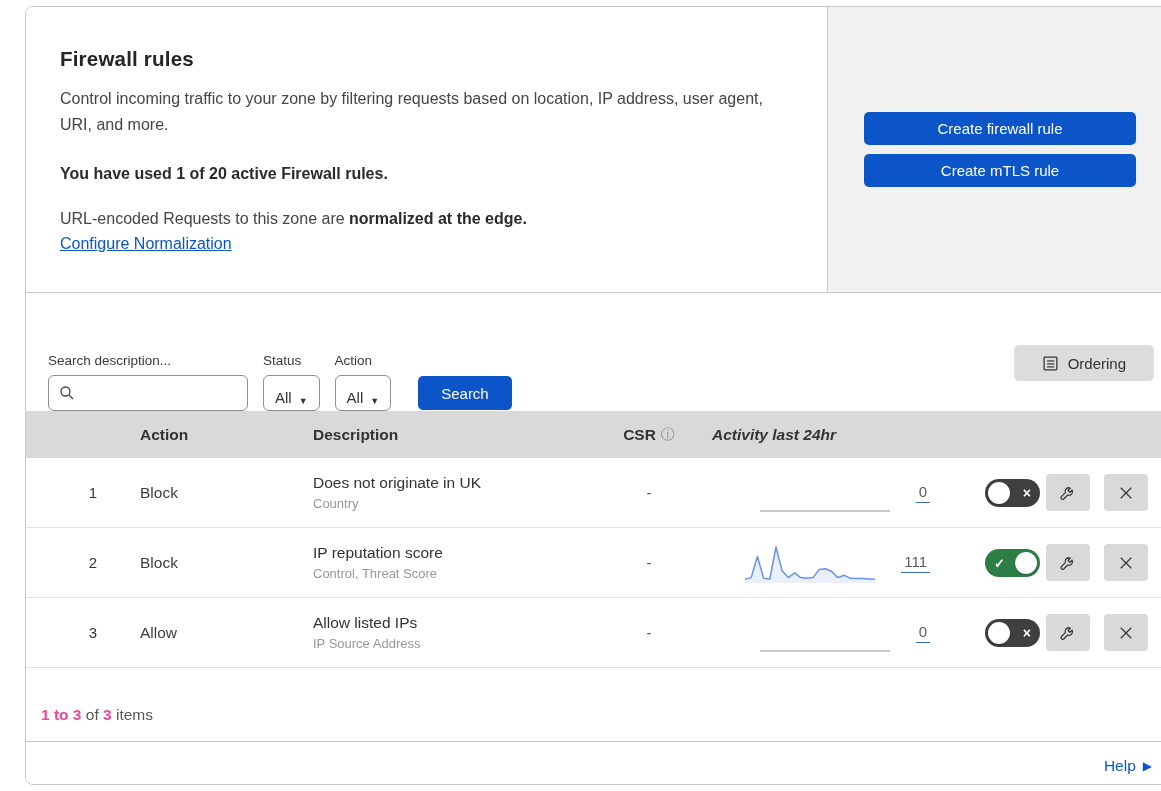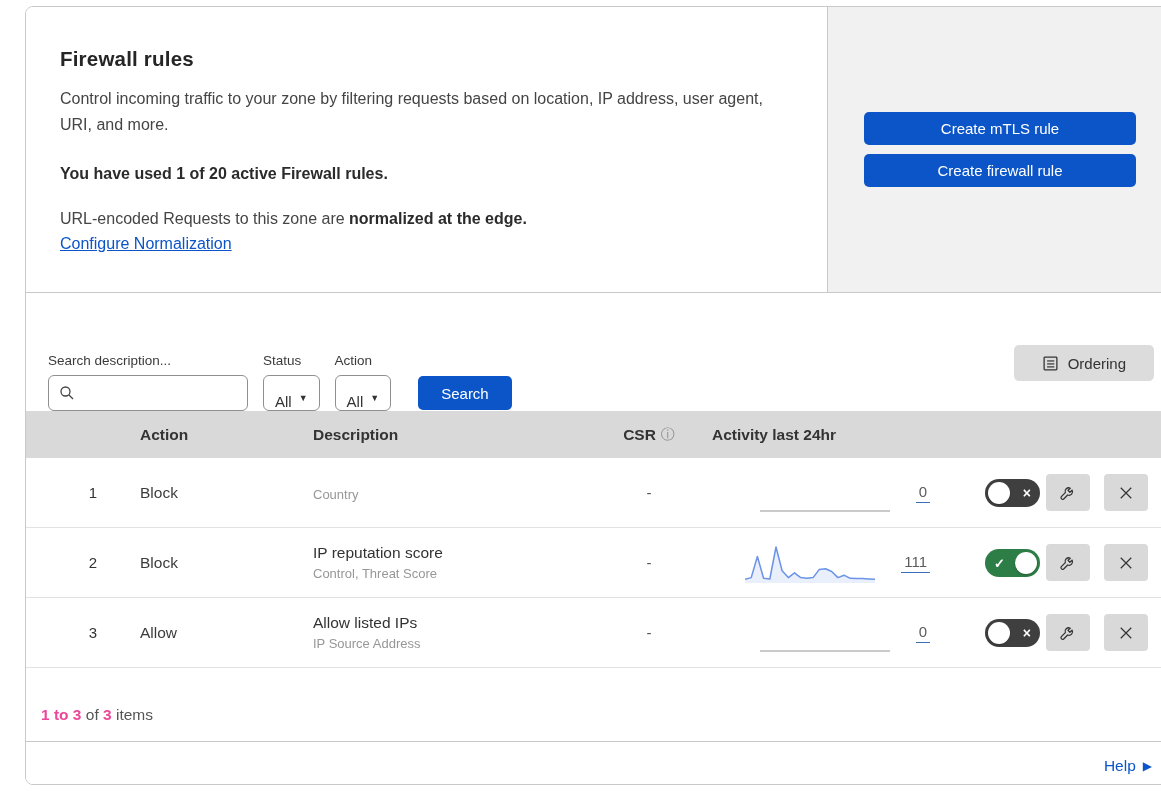--- a/index.html
+++ b/index.html
@@ -17,31 +17,31 @@
   .intro .cfg-link { display:inline-block; margin-top:7px; font-size:16px; color:#0b55c8; text-decoration:underline; cursor:pointer; }
   .actions { width:344px; background:#f1f1f2; display:flex; flex-direction:column; align-items:center; justify-content:center; gap:9px; }
   .btn-primary { width:272px; height:33px; background:#0b55c8; color:#fff; font-size:15px; border:none; border-radius:5px; cursor:pointer; font-family:inherit; }
 
   
   .filterbar { position:relative; height:118px; padding:26px 18px 0 22px; display:flex; align-items:flex-end; gap:15px; background:#fff; }
   .fgroup { display:flex; flex-direction:column; }
   .fgroup .flabel { font-size:13.5px; color:#3a3a3a; margin-bottom:7px; }
   .search-wrap { width:200px; height:36px; border:1px solid #8f8f8f; border-radius:6px; display:flex; align-items:center; padding:0 10px; background:#fff; }
   .search-wrap input { border:none; outline:none; flex:1; font-size:14px; font-family:inherit; min-width:0; background:transparent; }
-  .dropdown { height:36px; border:1px solid #8f8f8f; border-radius:6px; background:#fff; display:flex; align-items:flex-start; gap:7px; padding:17px 11px; font-size:15px; color:#333; cursor:pointer; }
+  .dropdown { height:36px; border:1px solid #8f8f8f; border-radius:6px; background:#fff; display:flex; align-items:flex-end; gap:7px; padding:4px 11px; font-size:15px; color:#333; cursor:pointer; }
   .dd-arrow { font-size:9px; color:#333; }
   .btn-search { height:34px; padding:0 23px; background:#0b55c8; color:#fff; font-size:15px; border:none; border-radius:5px; margin-left:12px; margin-bottom:1px; cursor:pointer; font-family:inherit; }
   .btn-ordering { position:absolute; right:18px; top:52px; height:36px; padding:0 28px; background:#dcdcdc; border:none; border-radius:5px; font-size:15px; color:#333; display:flex; align-items:center; gap:9px; cursor:pointer; font-family:inherit; }
 
   
   .grid { display:grid; grid-template-columns:94px 173px 1fr 110px 250px 86px 56px 60px; padding:0 16px 0 20px; align-items:center; }
   .thead { height:47px; background:#d9d9d9; font-size:15.5px; font-weight:600; color:#333; }
   .th-csr { text-align:center; display:flex; align-items:center; justify-content:center; gap:5px; }
   .info-glyph { font-size:14px; color:#8c8c8c; font-weight:400; }
-  .th-activity { padding-left:8px; }
+  .th-activity { padding-left:8px;font-style:italic; }
   .trow { height:70px; border-bottom:1px solid #e2e2e2; background:#fff; }
   .cell.num { text-align:center; font-size:15px; color:#333; }
   .cell.action { font-size:15.5px; color:#3c3c3c; }
   .desc-main { font-size:15.5px; color:#333; }
   .desc-sub { font-size:13px; color:#979797; margin-top:4px; }
   .cell.csr { text-align:center; font-size:15px; color:#555; }
   .cell.activity { display:flex; align-items:center; justify-content:flex-end; gap:26px; padding-right:24px; }
   .spark { display:block; }
   .spark-line { fill:none; stroke:#6b93e8; stroke-width:1.5; stroke-linejoin:round; }
   .spark-fill { fill:rgba(120,155,230,.16); stroke:none; }
@@ -75,22 +75,22 @@
 
   <div class="top">
     <div class="intro">
       <h1>Firewall rules</h1>
       <p class="desc">Control incoming traffic to your zone by filtering requests based on location, IP address, user agent, URI, and more.</p>
       <p class="usage">You have used 1 of 20 active Firewall rules.</p>
       <p class="norm"><span>URL-encoded Requests to this zone are </span><b>normalized at the edge.</b></p>
       <a class="cfg-link">Configure Normalization</a>
     </div>
     <div class="actions">
+      <button class="btn-primary">Create firewall rule</button>
       <button class="btn-primary">Create mTLS rule</button>
-      <button class="btn-primary">Create firewall rule</button>
     </div>
   </div>
 
   <div class="filterbar">
     <div class="fgroup">
       <span class="flabel">Search description...</span>
       <div class="search-wrap">
         <svg width="16" height="16" viewBox="0 0 16 16">
             <circle cx="6.5" cy="6.5" r="4.5" fill="none" stroke="#444" stroke-width="1.3"></circle>
             <line x1="10" y1="10" x2="14" y2="14" stroke="#444" stroke-width="1.3"></line>
@@ -135,20 +135,21 @@
     <div class="th-activity">Activity last 24hr</div>
     <div></div>
       <div></div>
       <div></div>
   </div>
 
   <div class="grid trow">
     <div class="cell num">1</div>
     <div class="cell action">Block</div>
     <div class="cell desc">
+      <div class="desc-main">Does not originate in UK</div>
       <div class="desc-sub">Country</div>
     </div>
     <div class="cell csr">-</div>
     <div class="cell activity">
       <svg class="spark flat" width="130" height="42" viewBox="0 0 130 42">
           <polygon class="spark-fill" points="0.0,39.0 130.0,39.0 130,41 0,41"></polygon>
           <polyline class="spark-line" points="0.0,39.0 130.0,39.0"></polyline>
         </svg>
       <a class="count">0</a>
     </div>

